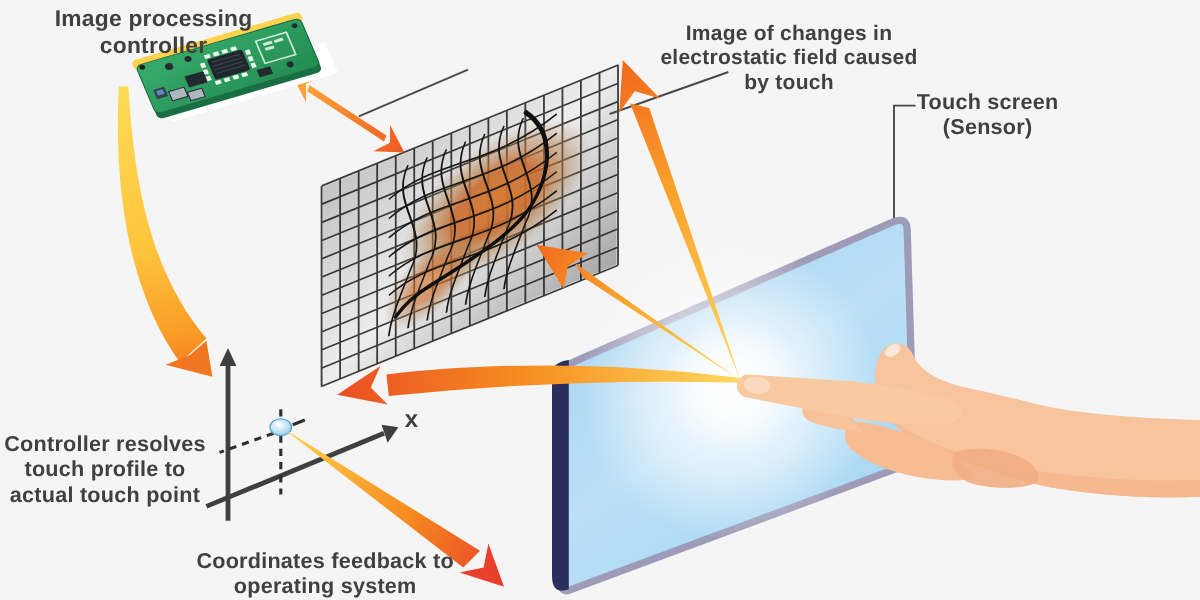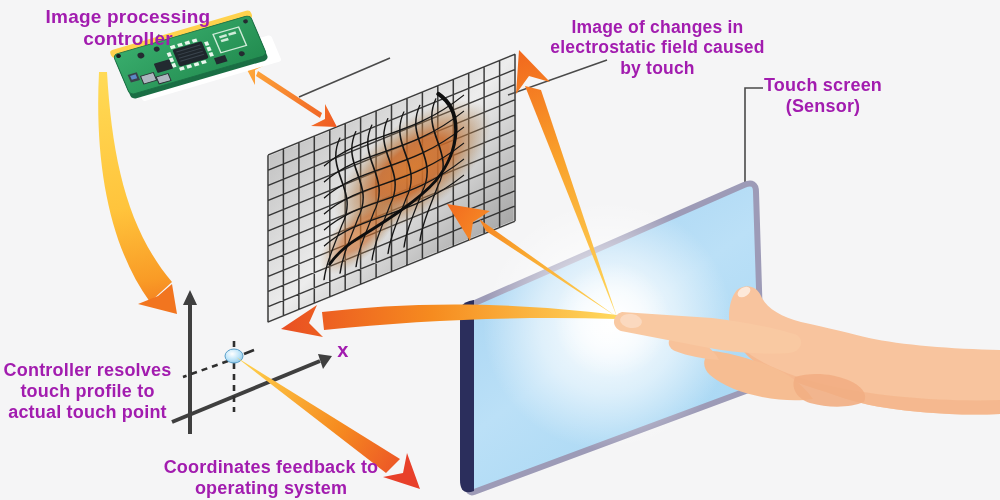--- a/index.html
+++ b/index.html
@@ -2,21 +2,21 @@
 <html><head>
 <meta charset="utf-8">
 <style>
   html,body{margin:0;padding:0;background:#e9e9ea;}
   .stage{
     position:relative;width:1000px;height:500px;overflow:hidden;
     background:#f5f5f6;font-family:"Liberation Sans",sans-serif;
   }
   .stage svg{position:absolute;left:0;top:0;}
   .lbl{
-    position:absolute;color:#a21caf;font-weight:600;line-height:1.16;
+    position:absolute;color:#404040;font-weight:600;line-height:1.16;
     text-align:center;white-space:pre-line;letter-spacing:.2px;
   }
   #lbl-controller{left:28px;top:6px;width:200px;font-size:19px;}
   #lbl-reimaging{left:308px;top:13px;width:220px;font-size:19px;}
   #lbl-electrostatic{left:545px;top:17px;width:225px;font-size:17.5px;}
   #lbl-touchscreen{left:758px;top:75px;width:130px;font-size:18px;}
   #lbl-resolves{left:0px;top:360px;width:175px;font-size:18px;}
   #lbl-feedback{left:163px;top:457px;width:216px;font-size:18px;}
   #lbl-x-axis{left:330px;top:339px;width:26px;font-size:20px;font-weight:600;}
 </style>

